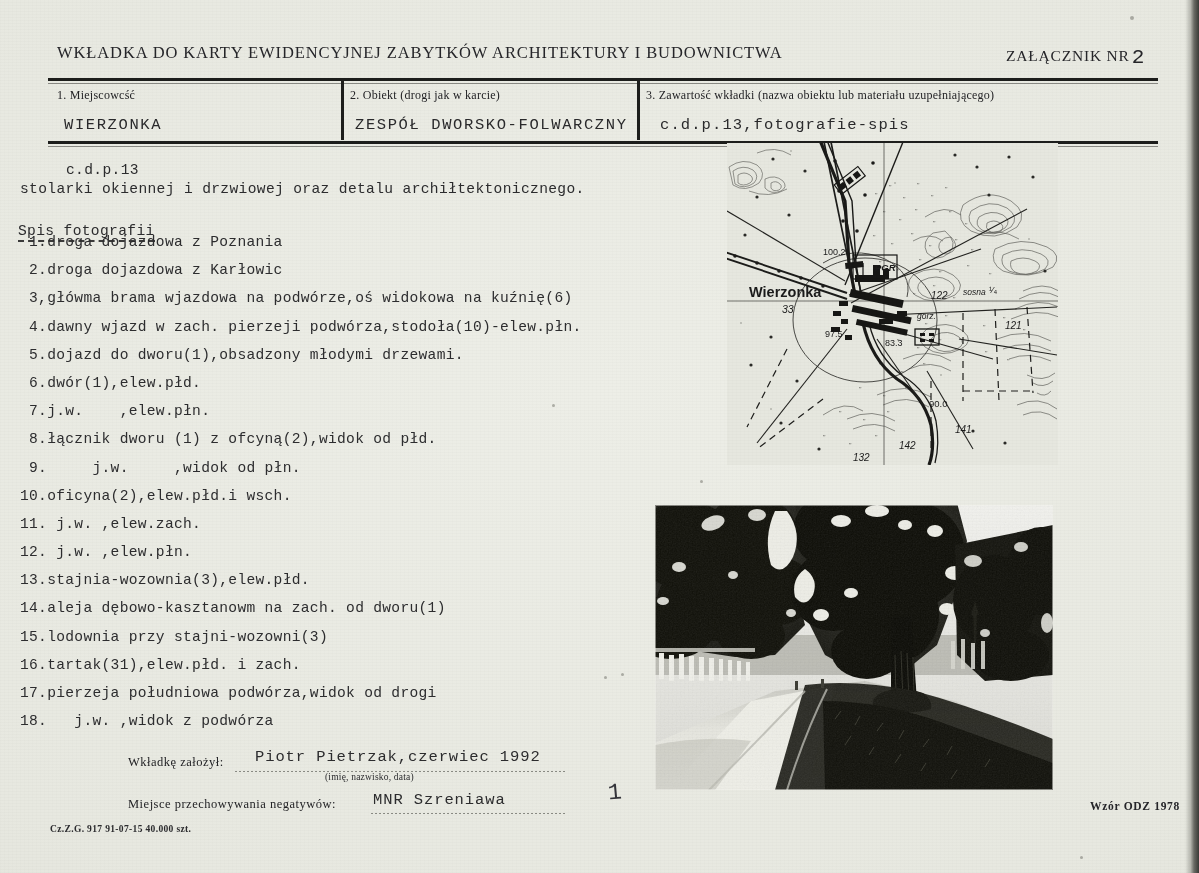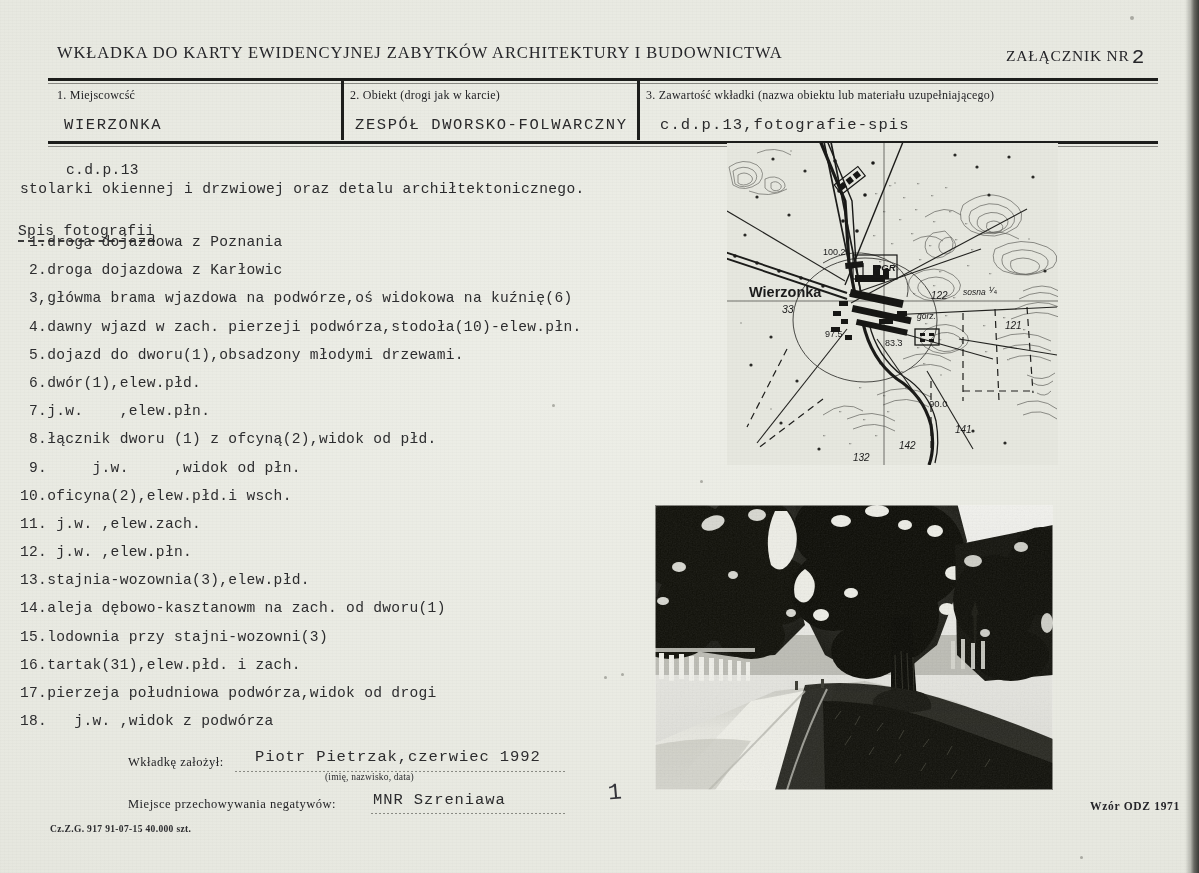--- a/index.html
+++ b/index.html
@@ -199,21 +199,21 @@
 <div class="f-val" style="left:255px;top:748px;">Piotr Pietrzak,czerwiec 1992</div>
 <div class="f-underline" style="left:235px;top:771px;width:330px;"></div>
 <div class="f-sub" style="left:313px;top:772px;margin-left:12px;">(imię, nazwisko, data)</div>
 
 <div class="f-label" style="left:128px;top:797px;">Miejsce przechowywania negatywów:</div>
 <div class="f-val" style="left:373px;top:791px;">MNR Szreniawa</div>
 <div class="f-underline" style="left:371px;top:813px;width:196px;"></div>
 
 <div id="page-num">1</div>
 <div id="printmark">Cz.Z.G. 917 91-07-15 40.000 szt.</div>
-<div id="wzor">Wzór ODZ 1971</div>
+<div id="wzor">Wzór ODZ 1978</div>
 
 <div id="map-fig">
 <svg width="331" height="322" viewBox="0 0 331 322" xmlns="http://www.w3.org/2000/svg">
   <rect width="331" height="322" fill="#e6e7df"></rect>
   <g stroke="#4a4a46" fill="none">
 
     <g stroke-width="0.9" opacity=".85">
       <line x1="157" y1="0" x2="157" y2="322"></line>
       <line x1="0" y1="158" x2="331" y2="158"></line>
     </g>

